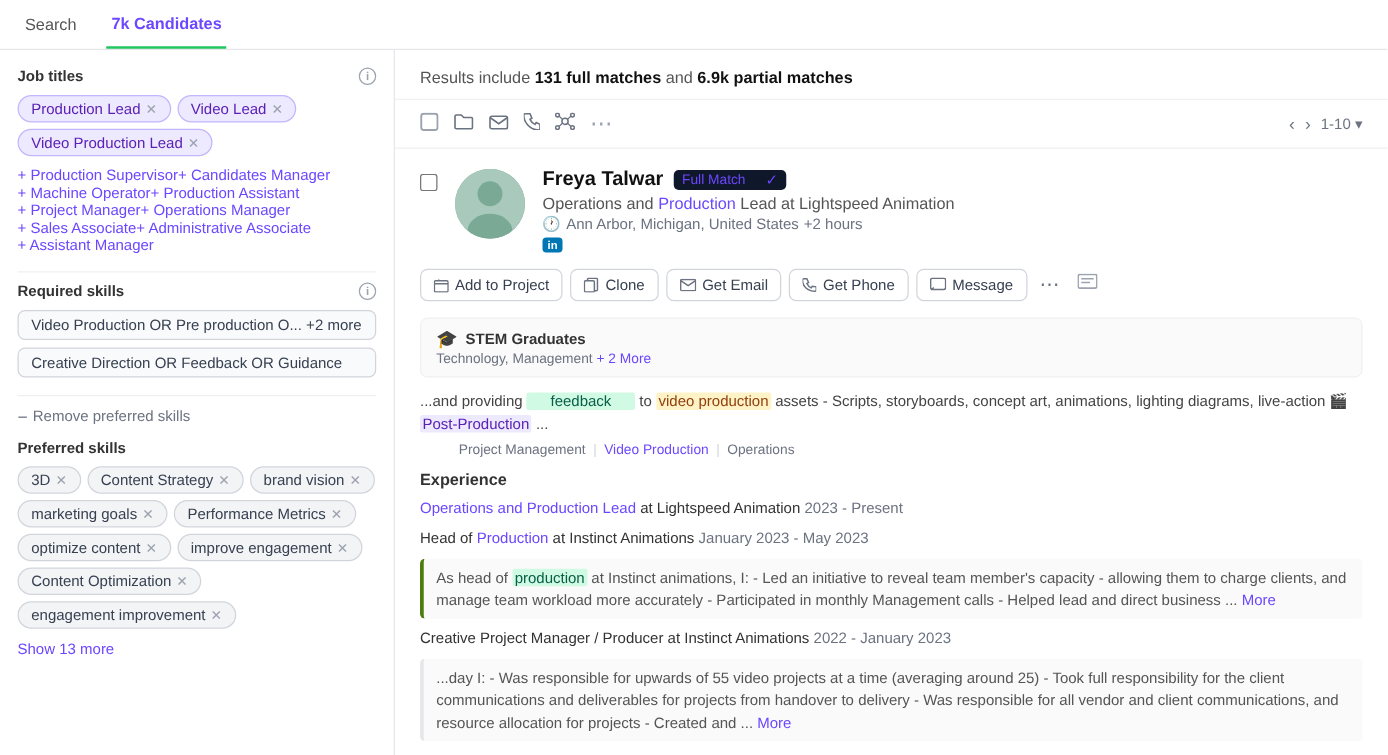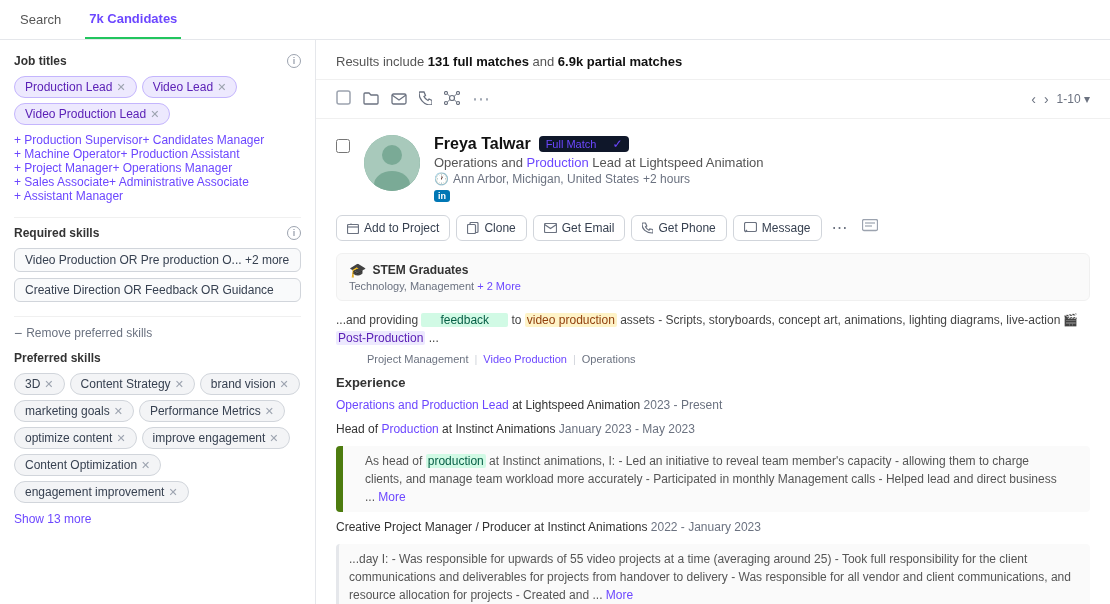--- a/index.html
+++ b/index.html
@@ -392,21 +392,21 @@
 
       <div class="exp-item">
         <div class="exp-role">
           <span>Head of </span>
           <span class="hl">Production</span>
           <span> at Instinct Animations</span>
           <span class="exp-date"> January 2023 - May 2023</span>
         </div>
       </div>
 
-      <div class="exp-item" style="background:#fafafa; border-left: 7px solid #4d7c0f; padding: 6px 22px; border-radius: 4px; margin-bottom: 8px;">
+      <div class="exp-item" style="background:#fafafa; border-left: 3px solid #4d7c0f; padding: 6px 10px; border-radius: 4px; margin-bottom: 8px;">
         <div class="exp-desc">
           As head of <span class="hl">production</span> at Instinct animations, I: - Led an initiative to reveal team member's capacity - allowing them to charge clients, and manage team workload more accurately - Participated in monthly Management calls - Helped lead and direct business ... <span class="more-link" style="color:#6c47ff; cursor:pointer;">More</span>
         </div>
       </div>
 
       <div class="exp-item">
         <div class="exp-role">
           <span>Creative Project Manager / Producer at Instinct Animations</span>
           <span class="exp-date"> 2022 - January 2023</span>
         </div>

